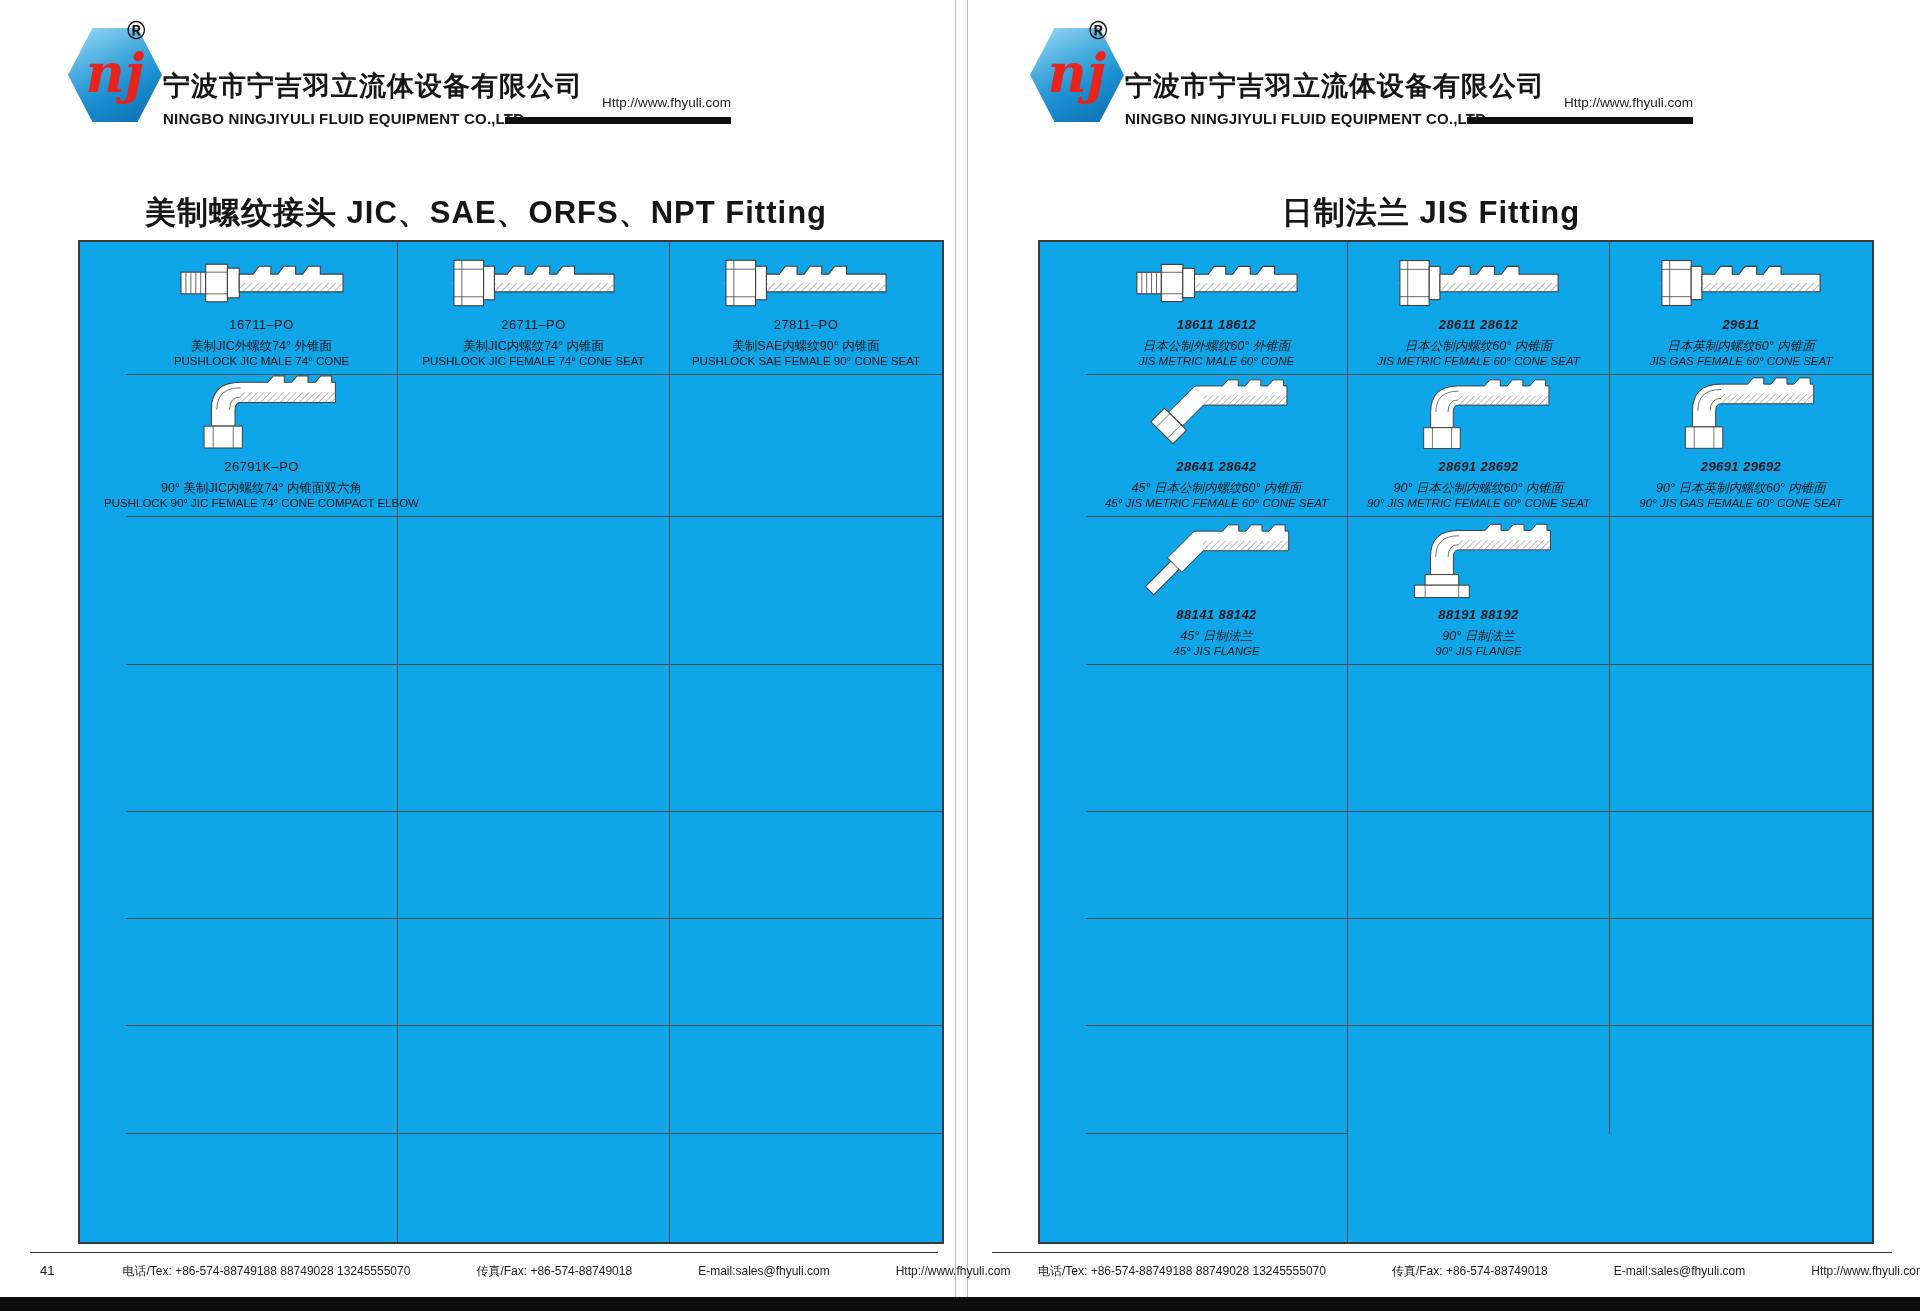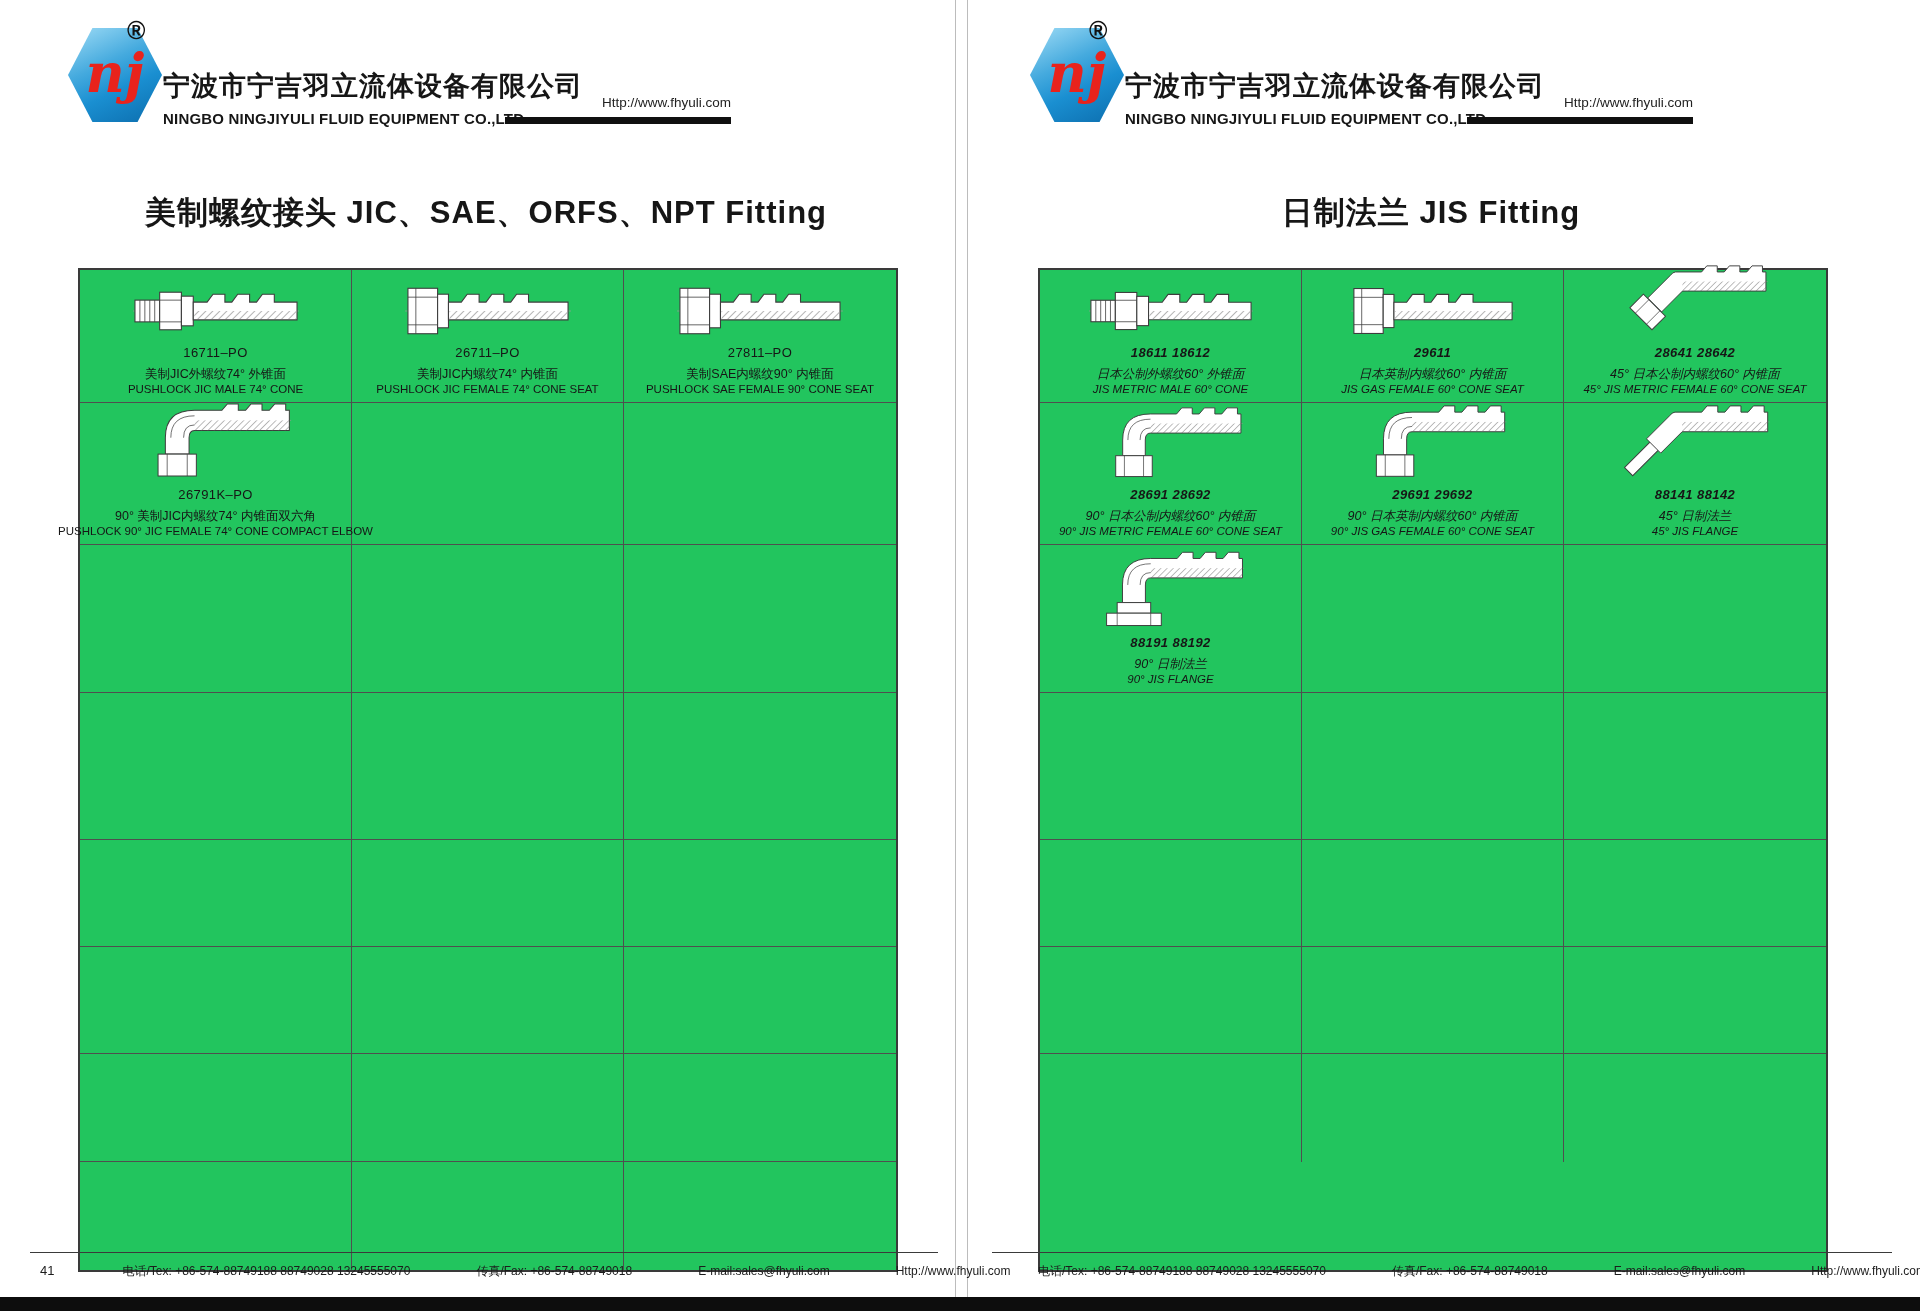--- a/index.html
+++ b/index.html
@@ -28,22 +28,22 @@
   .company-en{font-size:15px;font-weight:bold;margin-top:6px;letter-spacing:0.2px;}
   .site-text{position:absolute;left:500px;top:95px;width:231px;text-align:right;font-size:13.5px;color:#222;}
   .site-bar{position:absolute;left:505px;top:117px;width:226px;height:7px;background:#101010;}
 
   
   .page-title{position:absolute;top:192px;text-align:center;font-size:31px;font-weight:bold;letter-spacing:1px;white-space:nowrap;}
   .page.left .page-title{left:78px;width:816px;}
   .page.right .page-title{left:76px;width:786px;}
 
   
-  .grid{position:absolute;top:268px;display:grid;border:2px solid #3a3a3a;background:#22c55e;
-    grid-template-rows:133px 142px 148px 147px 107px 107px 108px 108px;}
+  .grid{position:absolute;top:240px;display:grid;border:2px solid #3a3a3a;background:#0ea5e9;
+    grid-template-rows:133px 142px 148px 147px 107px 107px 108px 108px;padding-left:46px;}
   .page.left .grid{left:78px;width:816px;grid-template-columns:272px 272px 272px;}
   .page.right .grid{left:76px;width:786px;grid-template-columns:262px 262px 262px;font-style:italic;}
   .cell{border-right:1px solid #4f4f4f;border-bottom:1px solid #4f4f4f;
     display:flex;flex-direction:column;align-items:center;justify-content:flex-end;
     padding:6px 2px 5px 2px;box-sizing:border-box;overflow:visible;}
   .cell:nth-child(3n){border-right:none;}
   .cell:nth-last-child(-n+3){border-bottom:none;}
   .draw{margin:auto auto;display:flex;align-items:center;justify-content:center;}
   .code{font-size:13px;letter-spacing:0.4px;line-height:15px;}
   .page.right .code{font-weight:bold;}
@@ -248,20 +248,30 @@
         <div class="code">18611  18612</div>
         <div class="cn">日本公制外螺纹60°  外锥面</div>
         <div class="en">JIS METRIC MALE 60°  CONE</div>
       </div>
       <div class="cell">
         <div class="draw">
           <svg width="166" height="64" viewBox="0 0 170 64">
               <use href="#sym-sf"></use>
             </svg>
         </div>
+        <div class="code">28611  28612</div>
+        <div class="cn">日本公制内螺纹60°  内锥面</div>
+        <div class="en">JIS METRIC FEMALE 60°  CONE SEAT</div>
+      </div>
+      <div class="cell">
+        <div class="draw">
+          <svg width="166" height="64" viewBox="0 0 170 64">
+              <use href="#sym-sf"></use>
+            </svg>
+        </div>
         <div class="code">29611</div>
         <div class="cn">日本英制内螺纹60°  内锥面</div>
         <div class="en">JIS GAS FEMALE 60°  CONE SEAT</div>
       </div>
       <div class="cell">
         <div class="draw">
           <svg width="155" height="80" viewBox="0 0 170 92">
               <use href="#sym-e45"></use>
             </svg>
         </div>

